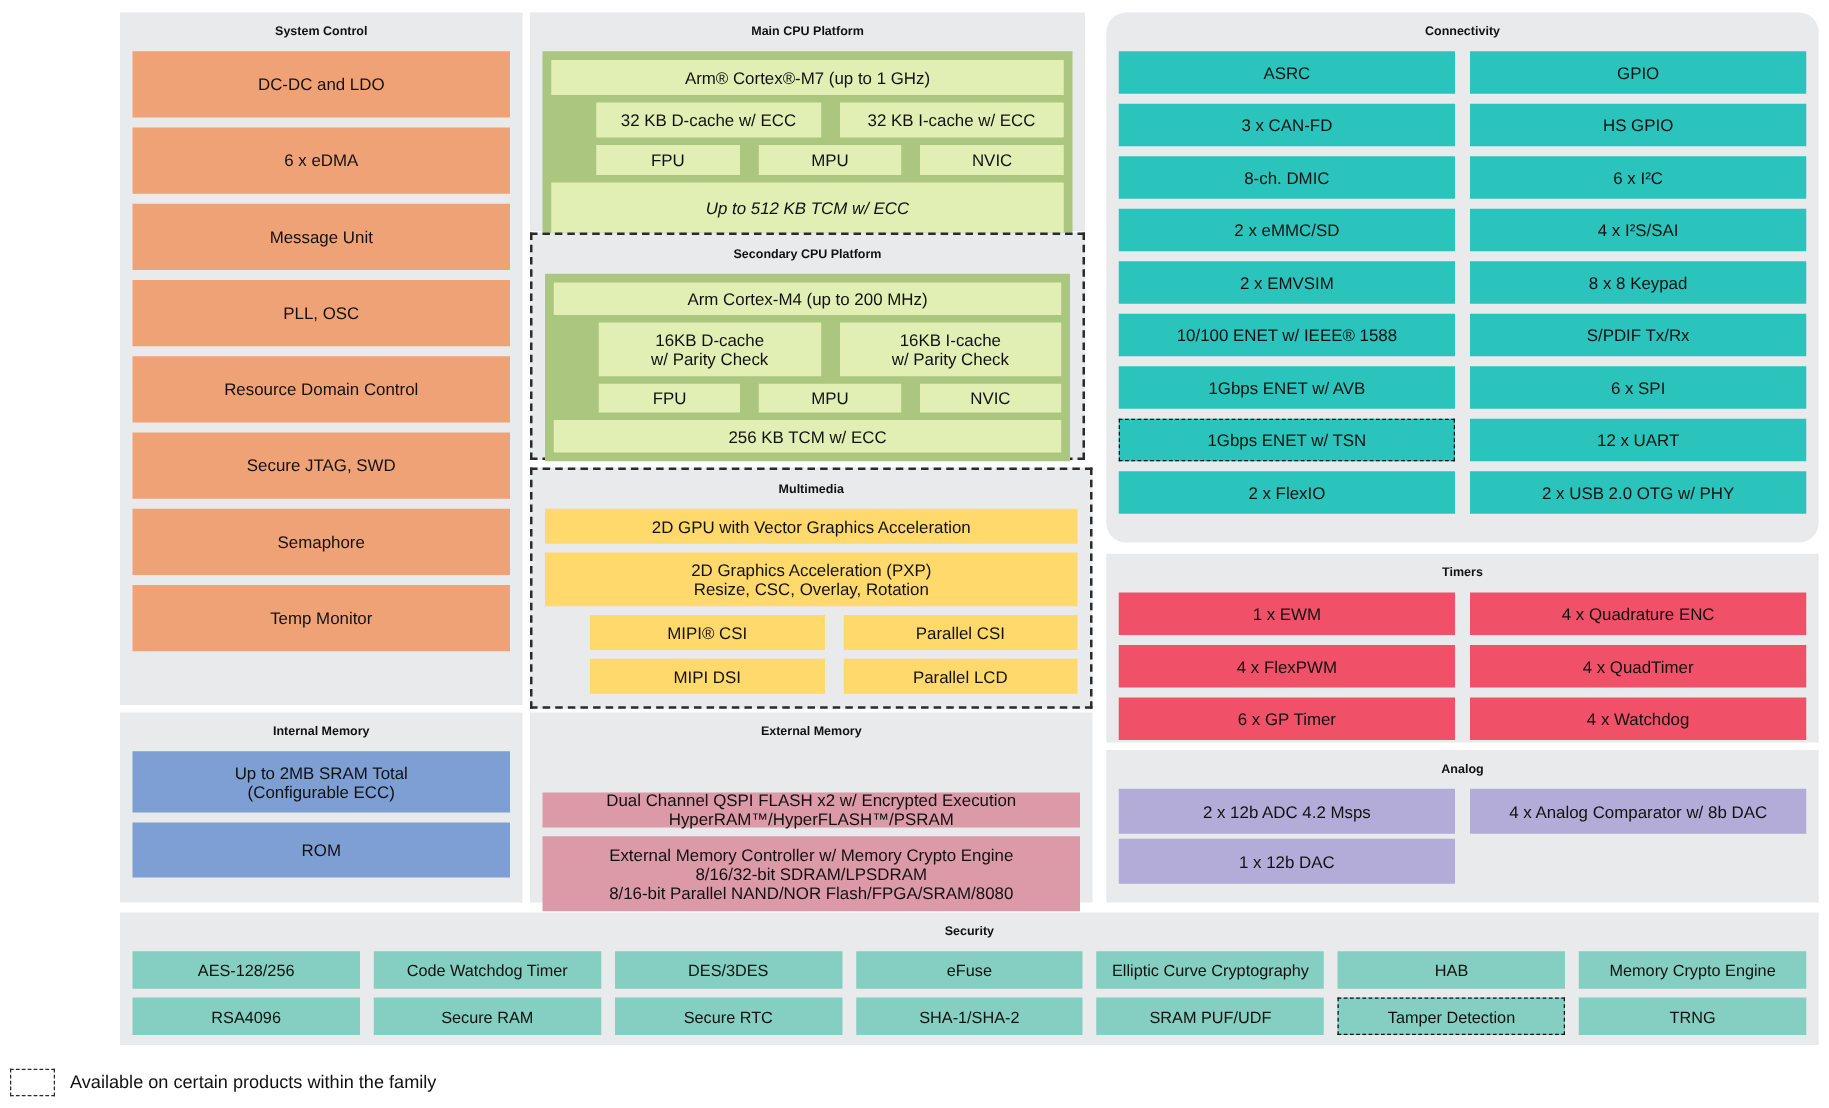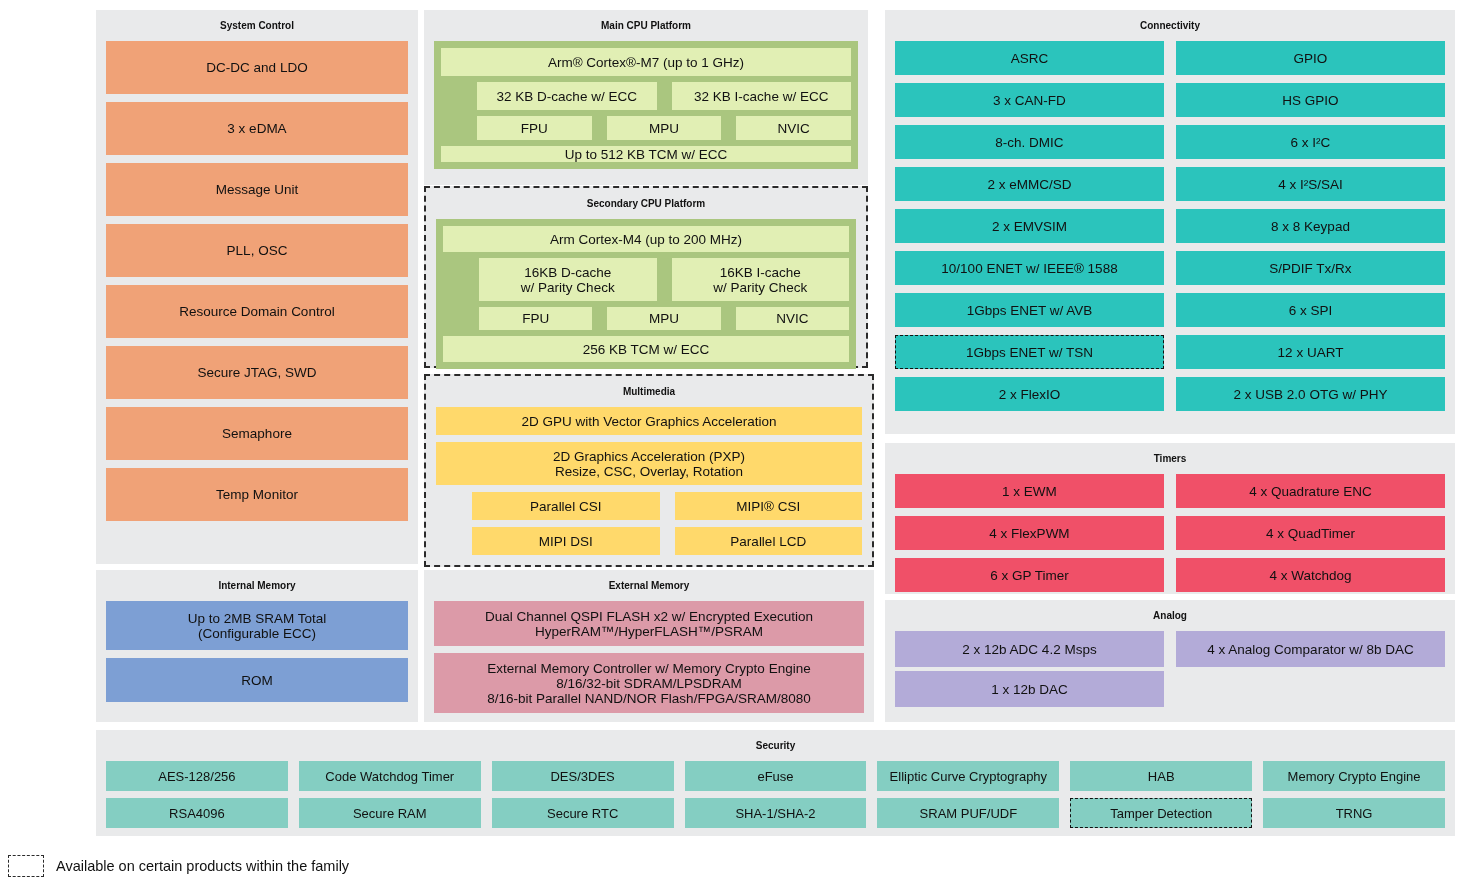--- a/index.html
+++ b/index.html
@@ -70,44 +70,44 @@
   #internal-memory .stack{display:flex;flex-direction:column;gap:8px;}
   #internal-memory .blk.tall{height:49px;}
   #internal-memory .blk.short{height:44px;}
 
   
   #main-cpu{left:424px;top:10px;width:444px;height:175px;}
   .cpu-inner{background:#aac67f;padding:7px;display:flex;flex-direction:column;gap:6px;}
   #main-cpu .b1{height:28px;}
   #main-cpu .b2{height:28px;}
   #main-cpu .b3{height:24px;}
-  #main-cpu .b4{height:16px;}
+  #main-cpu .b4{height:40px;font-style:italic;}
 
   
   #secondary-cpu{left:424px;top:186px;width:444px;height:182px;}
   #secondary-cpu .b1{height:26px;}
   #secondary-cpu .b2{height:43px;}
   #secondary-cpu .b3{height:23px;}
   #secondary-cpu .b4{height:26px;}
 
   
   #multimedia{left:424px;top:374px;width:450px;height:193px;}
   #multimedia .b-gpu{height:28px;}
   #multimedia .b-pxp{height:43px;}
   #multimedia .b-sm{height:28px;}
   #multimedia .stack{display:flex;flex-direction:column;gap:7px;}
 
   
   #external-memory{left:424px;top:570px;width:450px;height:152px;}
   #external-memory .stack{display:flex;flex-direction:column;gap:7px;}
-  #external-memory .b-a{height:45px;}
+  #external-memory .b-a{height:28px;margin-top:33px;}
   #external-memory .b-b{height:60px;}
 
   
-  #connectivity{left:885px;top:10px;width:570px;height:424px;}
+  #connectivity{left:885px;top:10px;width:570px;height:424px;border-radius:16px;}
   #connectivity .grid{display:grid;grid-template-columns:1fr 1fr;gap:8px 12px;}
   #connectivity .blk{height:34px;}
 
   
   #timers{left:885px;top:443px;width:570px;height:151px;}
   #timers .grid{display:grid;grid-template-columns:1fr 1fr;gap:8px 12px;}
   #timers .blk{height:34px;}
 
   
   #analog{left:885px;top:600px;width:570px;height:122px;}
@@ -127,21 +127,21 @@
 </style>
 </head>
 <body>
 
 <div class="canvas">
 
   <div class="group" id="system-control">
     <div class="group-title">System Control</div>
     <div class="stack">
       <div class="blk c-orange">DC-DC and LDO</div>
-      <div class="blk c-orange">3 x eDMA</div>
+      <div class="blk c-orange">6 x eDMA</div>
       <div class="blk c-orange">Message Unit</div>
       <div class="blk c-orange">PLL, OSC</div>
       <div class="blk c-orange">Resource Domain Control</div>
       <div class="blk c-orange">Secure JTAG, SWD</div>
       <div class="blk c-orange">Semaphore</div>
       <div class="blk c-orange">Temp Monitor</div>
     </div>
   </div>
 
   <div class="group" id="internal-memory">
@@ -189,22 +189,22 @@
     </div>
   </div>
 
   <div class="group dashed" id="multimedia">
     <div class="group-title">Multimedia</div>
     <div class="stack">
       <div class="blk c-yellow b-gpu">2D GPU with Vector Graphics Acceleration</div>
       <div class="blk c-yellow b-pxp">2D Graphics Acceleration (PXP)
 Resize, CSC, Overlay, Rotation</div>
       <div class="row">
+        <div class="blk c-yellow b-sm" style="flex:1">MIPI® CSI</div>
         <div class="blk c-yellow b-sm" style="flex:1">Parallel CSI</div>
-        <div class="blk c-yellow b-sm" style="flex:1">MIPI® CSI</div>
       </div>
       <div class="row">
         <div class="blk c-yellow b-sm" style="flex:1">MIPI DSI</div>
         <div class="blk c-yellow b-sm" style="flex:1">Parallel LCD</div>
       </div>
     </div>
   </div>
 
   <div class="group" id="external-memory">
     <div class="group-title">External Memory</div>

